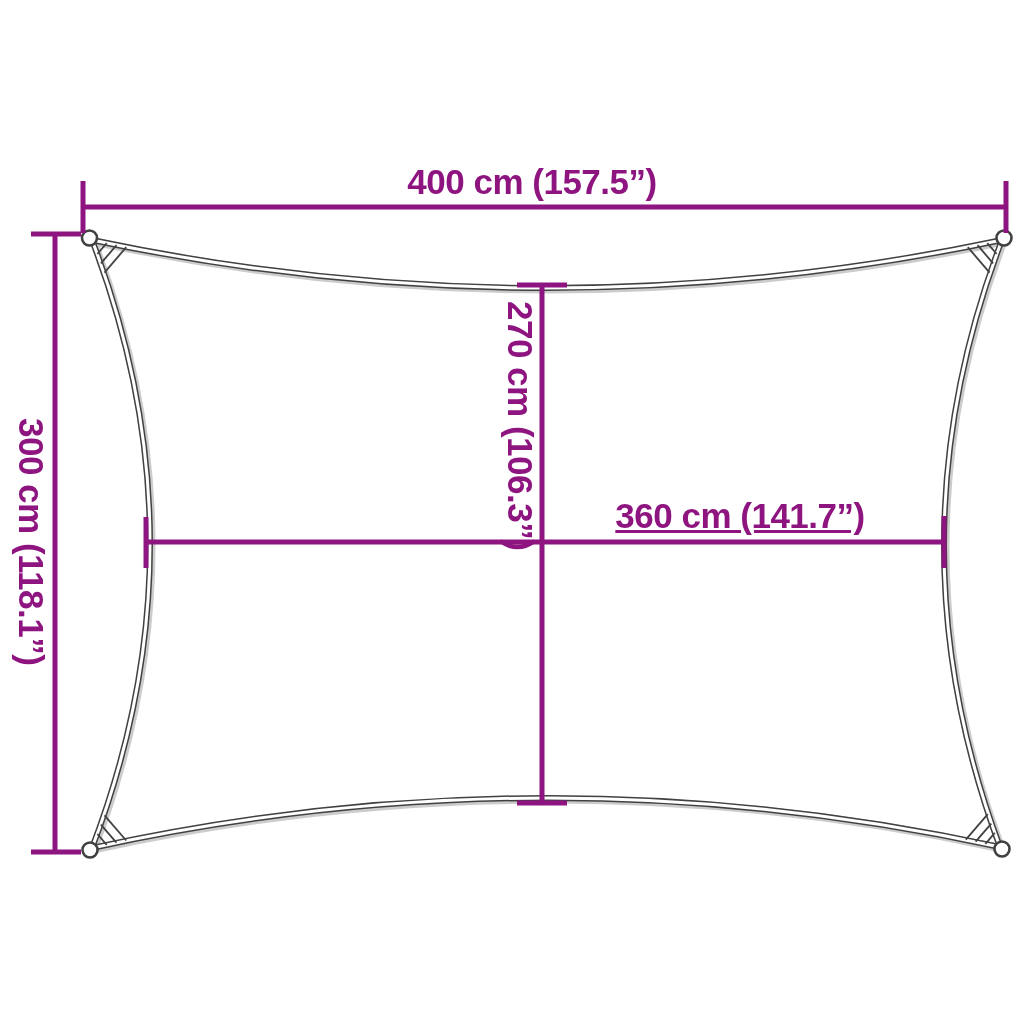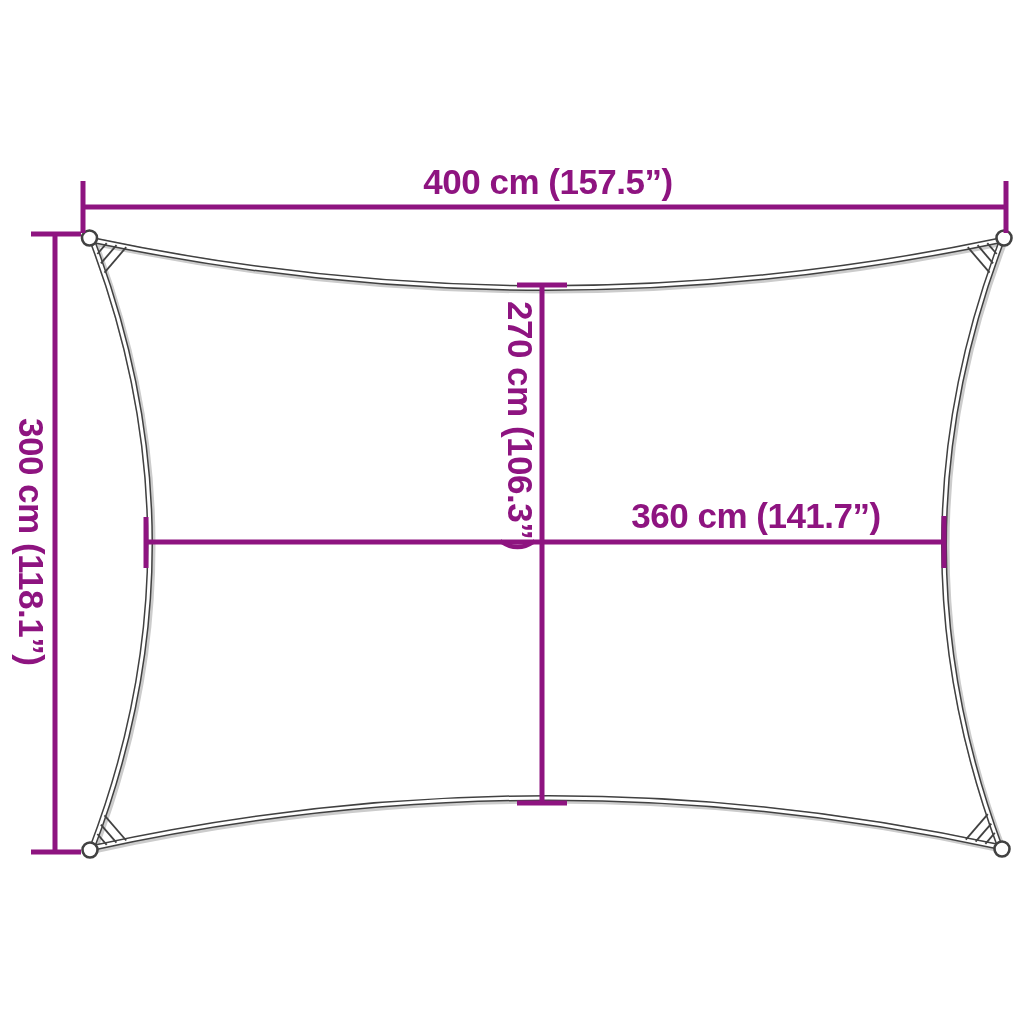--- a/index.html
+++ b/index.html
@@ -21,21 +21,21 @@
   }
   .dim-label {
     position: absolute;
     color: var(--accent, #8E1480);
     font-size: 35px;
     font-weight: bold;
     line-height: 37px;
     letter-spacing: -0.5px;
     white-space: nowrap;
   }
-  .dim-label.h-center { transform: translateX(-50%); margin-left: 16px; }
+  .dim-label.h-center { transform: translateX(-50%); }
   .dim-label.rot {
     transform-origin: 0 0;
     transform: rotate(90deg);
   }
   .dim-stroke {
     stroke: var(--accent, #8E1480);
     stroke-width: 5;
     fill: none;
   }
   .sail-halo {
@@ -131,15 +131,15 @@
       <line class="dim-stroke" x1="944" y1="516" x2="944" y2="568"></line>
     </g>
   </svg>
 
   <div class="dim-label h-center" style="left:532px; top:163px;">400 cm (157.5”)</div>
 
   <div class="dim-label rot" style="left:50px; top:418px;">300 cm (118.1”)</div>
 
   <div class="dim-label rot" style="left:539px; top:301px;">270 cm (106.3”)</div>
 
-  <div class="dim-label h-center" style="left:740px; top:497px;">360 cm (141.7”)</div>
+  <div class="dim-label h-center" style="left:740px; top:497px;text-decoration:underline;">360 cm (141.7”)</div>
 
 </div>
 
 </body></html>

